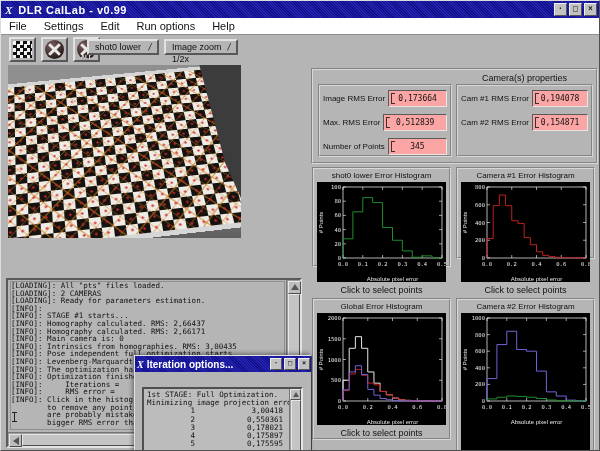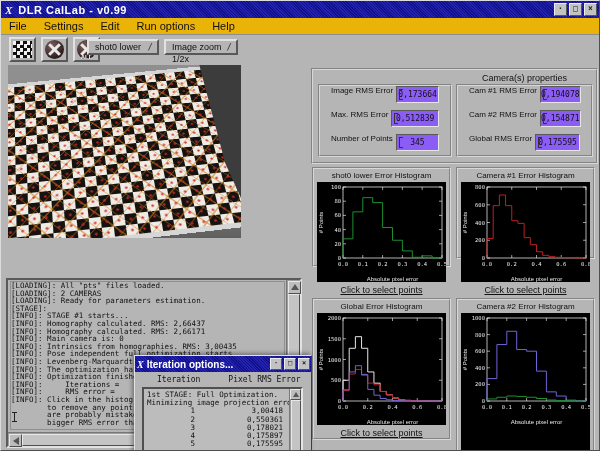--- a/index.html
+++ b/index.html
@@ -12,21 +12,21 @@
     background-image:repeating-linear-gradient(45deg,#2424b0 0 1px,#10108a 1px 2px);
     color:#fff;display:flex;align-items:center;}
   .xlogo{font:italic bold 11px "Liberation Serif",serif;margin:0 6px 0 4px;color:#fff;}
   .wtitle{font:bold 11px "Liberation Sans",sans-serif;letter-spacing:.5px;}
   .winbtns{position:absolute;right:2px;top:2px;display:flex;gap:2px;}
   .wbtn{width:11px;height:11px;background:#c2c2c2;border-top:1px solid #eee;border-left:1px solid #eee;
     border-right:1px solid #555;border-bottom:1px solid #555;font:bold 8px "DejaVu Sans Mono",monospace;
     color:#222;text-align:center;line-height:10px;cursor:default;}
 
   
-  .menubar{position:absolute;left:0;top:17px;width:100%;height:17px;background:#eab308;
+  .menubar{position:absolute;left:0;top:17px;width:100%;height:17px;background:#ffffff;
     border-bottom:1px solid #8d8d8d;display:flex;align-items:center;padding-left:8px;box-sizing:border-box;}
   .menuitem{font:11px "Liberation Sans",sans-serif;color:#111;margin-right:17px;}
 
   
   .toolbar{position:absolute;left:0;top:35px;width:100%;height:27px;padding-left:32px;}
   .tbtn{position:absolute;top:1px;width:27px;height:25px;background:#b5b5b5;
     border-top:2px solid #e2e2e2;border-left:2px solid #e2e2e2;border-right:2px solid #585858;border-bottom:2px solid #585858;
     padding:0;display:flex;align-items:center;justify-content:center;}
   .checker{width:19px;height:17px;background-image:conic-gradient(#111 25%,#f2f2f2 0 50%,#111 0 75%,#f2f2f2 0);
     background-size:7px 7px;}
@@ -58,36 +58,36 @@
       conic-gradient(#151210 25%,#efece6 0 50%,#151210 0 75%,#efece6 0);
     background-size:11px 11px,auto,auto,22px 22px;}
 
   
   .props{position:absolute;left:310px;top:67px;width:287px;height:96px;border:2px groove #d8d8d8;box-sizing:border-box;}
   .propcol{position:absolute;top:0;height:100%;}
   .propcol.left{left:4px;width:136px;}
   .propcol.right{left:142px;width:139px;}
   .ptitle{font:9px "Liberation Sans",sans-serif;color:#111;text-align:center;margin-top:3px;}
   .pframe{position:absolute;left:1px;top:14px;right:1px;bottom:5px;border:2px groove #d8d8d8;}
-  .prow{display:flex;height:24px;padding:0 11px;}
+  .prow{display:flex;align-items:center;height:24px;padding:0 3px;}
   .plabel{flex:1;font:8px "Liberation Sans",sans-serif;color:#111;text-align:right;padding-right:3px;white-space:nowrap;}
-  .pentry{position:relative;width:62px;height:15px;background:#8b5cf6;
+  .pentry{position:relative;width:62px;height:15px;background:#fca5a5;
     border-top:1px solid #5a5a5a;border-left:1px solid #5a5a5a;border-bottom:1px solid #e6e6e6;border-right:1px solid #e6e6e6;
     display:flex;align-items:center;justify-content:center;}
   .caret{position:absolute;left:2px;top:2px;width:3px;height:9px;
     border-left:1px solid #333;border-top:1px solid #333;border-bottom:1px solid #333;}
   .pval{font:8px "DejaVu Sans Mono",monospace;font-style:normal;font-weight:normal;color:#111;}
 
   
   .hist{position:absolute;width:139px;border:2px groove #d8d8d8;box-sizing:border-box;background:#b5b5b5;
     display:flex;flex-direction:column;}
   .htitle{font:8px "Liberation Sans",sans-serif;color:#111;text-align:center;padding:2px 0 2px 0;white-space:nowrap;}
   .hplot{background:#000;margin:0 3px;flex:1;display:flex;align-items:flex-start;justify-content:center;}
   .hplot svg{display:block;}
-  .hcap{font:9px "Liberation Sans",sans-serif;color:#111;text-align:center;padding:3px 0 2px 0;text-decoration:underline;}
+  .hcap{font:9px "Liberation Sans",sans-serif;color:#111;text-align:center;padding:3px 0 2px 0;}
   .tk{font:5.5px "DejaVu Sans Mono",monospace;fill:#e8e8e8;}
   .xl{font:6px "Liberation Sans",sans-serif;fill:#e8e8e8;}
 
   
   .logframe{position:absolute;left:5px;top:277px;width:296px;height:170px;background:#b5b5b5;
     border-top:2px solid #5a5a5a;border-left:2px solid #5a5a5a;border-bottom:2px solid #e2e2e2;border-right:2px solid #e2e2e2;
     box-sizing:border-box;}
   .logtext{position:absolute;left:2px;top:1px;right:15px;bottom:16px;overflow:hidden;
     border:1px solid #8f8f8f;background:#b5b5b5;}
   .logline{font:7.5px "DejaVu Sans Mono",monospace;line-height:7.6px;color:#111;white-space:pre;}
@@ -220,27 +220,20 @@
           <span class="pentry">
             <i class="caret"></i>
             <b class="pval">0,194078</b>
           </span>
         </div>
           <div class="prow">
           <span class="plabel">Cam #2 RMS Error</span>
           <span class="pentry">
             <i class="caret"></i>
             <b class="pval">0,154871</b>
-          </span>
-        </div>
-          <div class="prow">
-          <span class="plabel">Global RMS Error</span>
-          <span class="pentry">
-            <i class="caret"></i>
-            <b class="pval">0,175595</b>
           </span>
         </div>
         </div>
     </div>
   </div>
 
   <div class="hist" style="left:311px;top:166px;height:100px;">
     <div class="htitle">shot0 lower Error Histogram</div>
     <div class="hplot">
         <svg width="129" height="100">
@@ -423,21 +416,21 @@
       </div>
     <div class="hcap">Click to select points</div>
   </div>
 
   <div class="logframe">
     <div class="logtext">
 
     <div class="logline">[LOADING]: All "pts" files loaded.</div>
         <div class="logline">[LOADING]: 2 CAMERAS</div>
         <div class="logline">[LOADING]: Ready for parameters estimation.</div>
-        <div class="logline">[STAGE]:</div>
+        <div class="logline">[INFO]:</div>
         <div class="logline">[INFO]: STAGE #1 starts...</div>
         <div class="logline">[INFO]: Homography calculated. RMS: 2,66437</div>
         <div class="logline">[INFO]: Homography calculated. RMS: 2,66171</div>
         <div class="logline">[INFO]: Main camera is: 0</div>
         <div class="logline">[INFO]: Intrinsics from homographies. RMS: 3,00435</div>
         <div class="logline">[INFO]: Pose independent full optimization starts...</div>
         <div class="logline">[INFO]: Levenberg-Marquardt stop reason:</div>
         <div class="logline">[INFO]: The optimization has exceed</div>
         <div class="logline">[INFO]: Optimization finished: 17,3</div>
         <div class="logline">[INFO]:     Iterations =        7</div>
@@ -465,24 +458,20 @@
   <div class="dialog">
     <div class="dtitlebar">
       <span class="xlogo">X</span>
       <span class="dtitle">Iteration options...</span>
       <span class="winbtns">
         <span class="wbtn">·</span>
         <span class="wbtn">□</span>
         <span class="wbtn">×</span>
       </span>
     </div>
-    <div class="dheader">
-      <span class="dcol-it">Iteration</span>
-      <span class="dcol-err">Pixel RMS Error</span>
-    </div>
     <div class="dlist">
       <div class="dcontent">
         <div>
 
         <div class="dpre">1st STAGE: Full Optimization.</div>
             <div class="dpre">Minimizing image projection errors.</div>
           </div>
         <div>
 
         <div class="drow">

